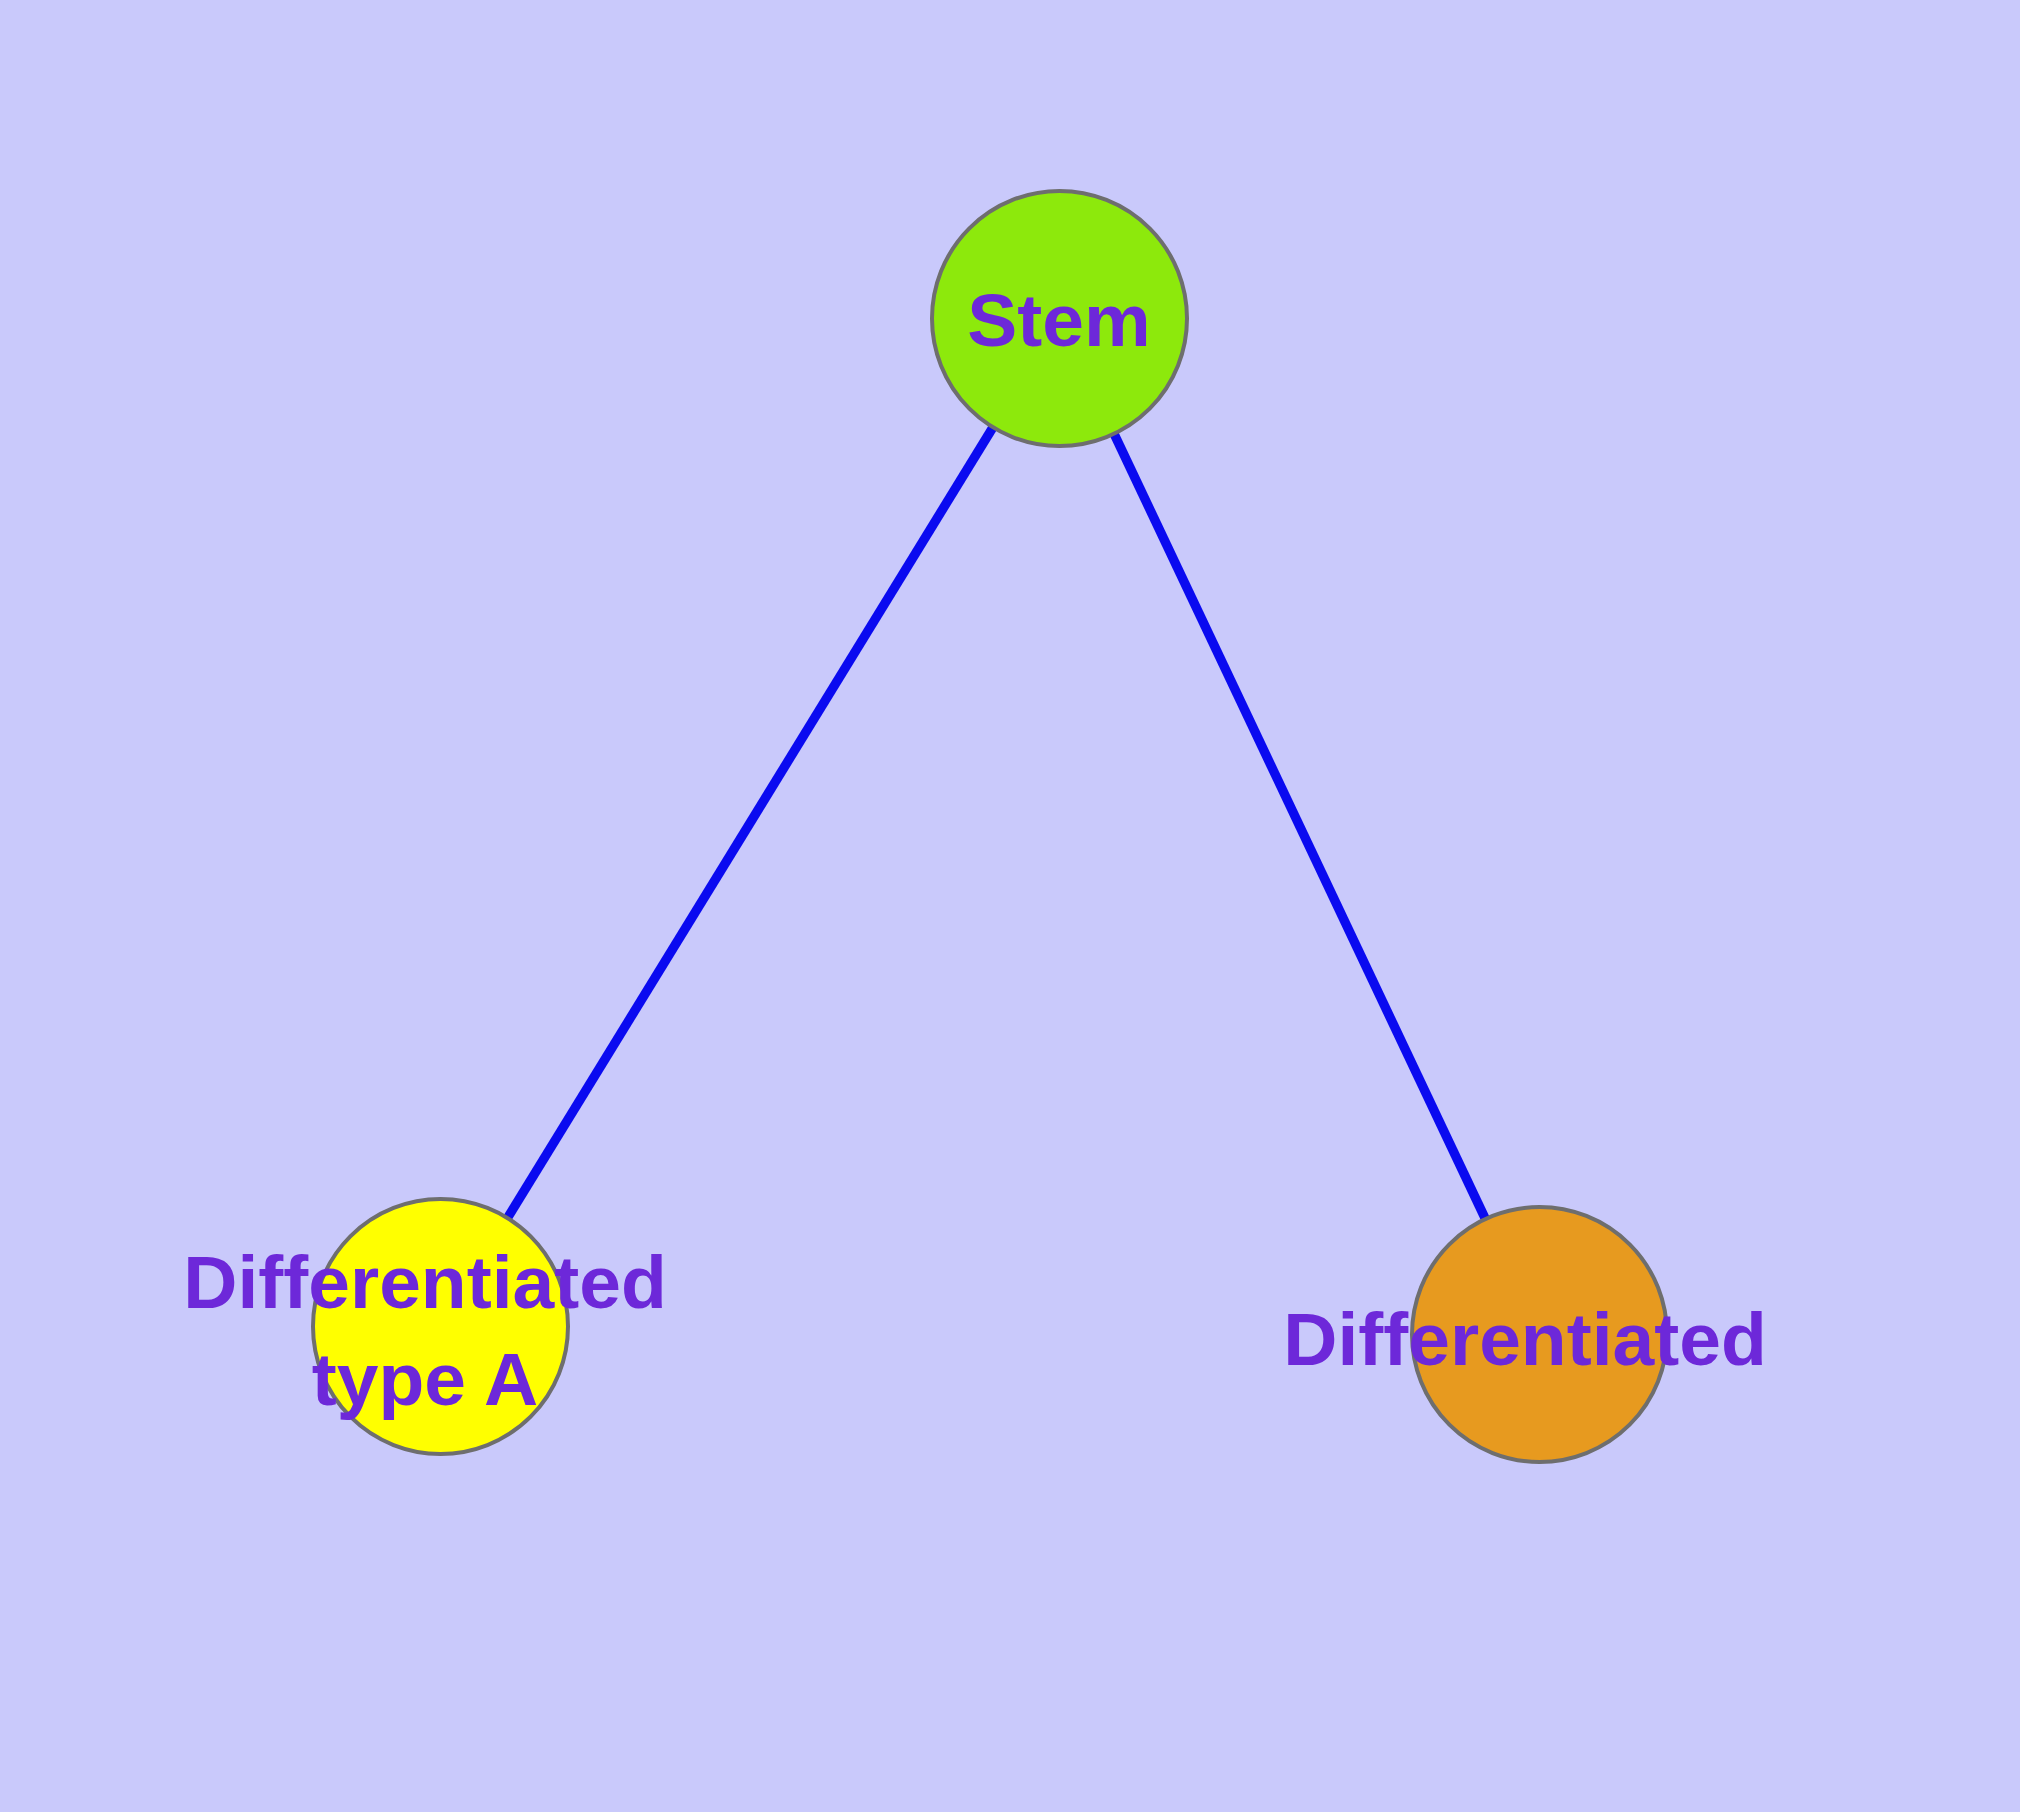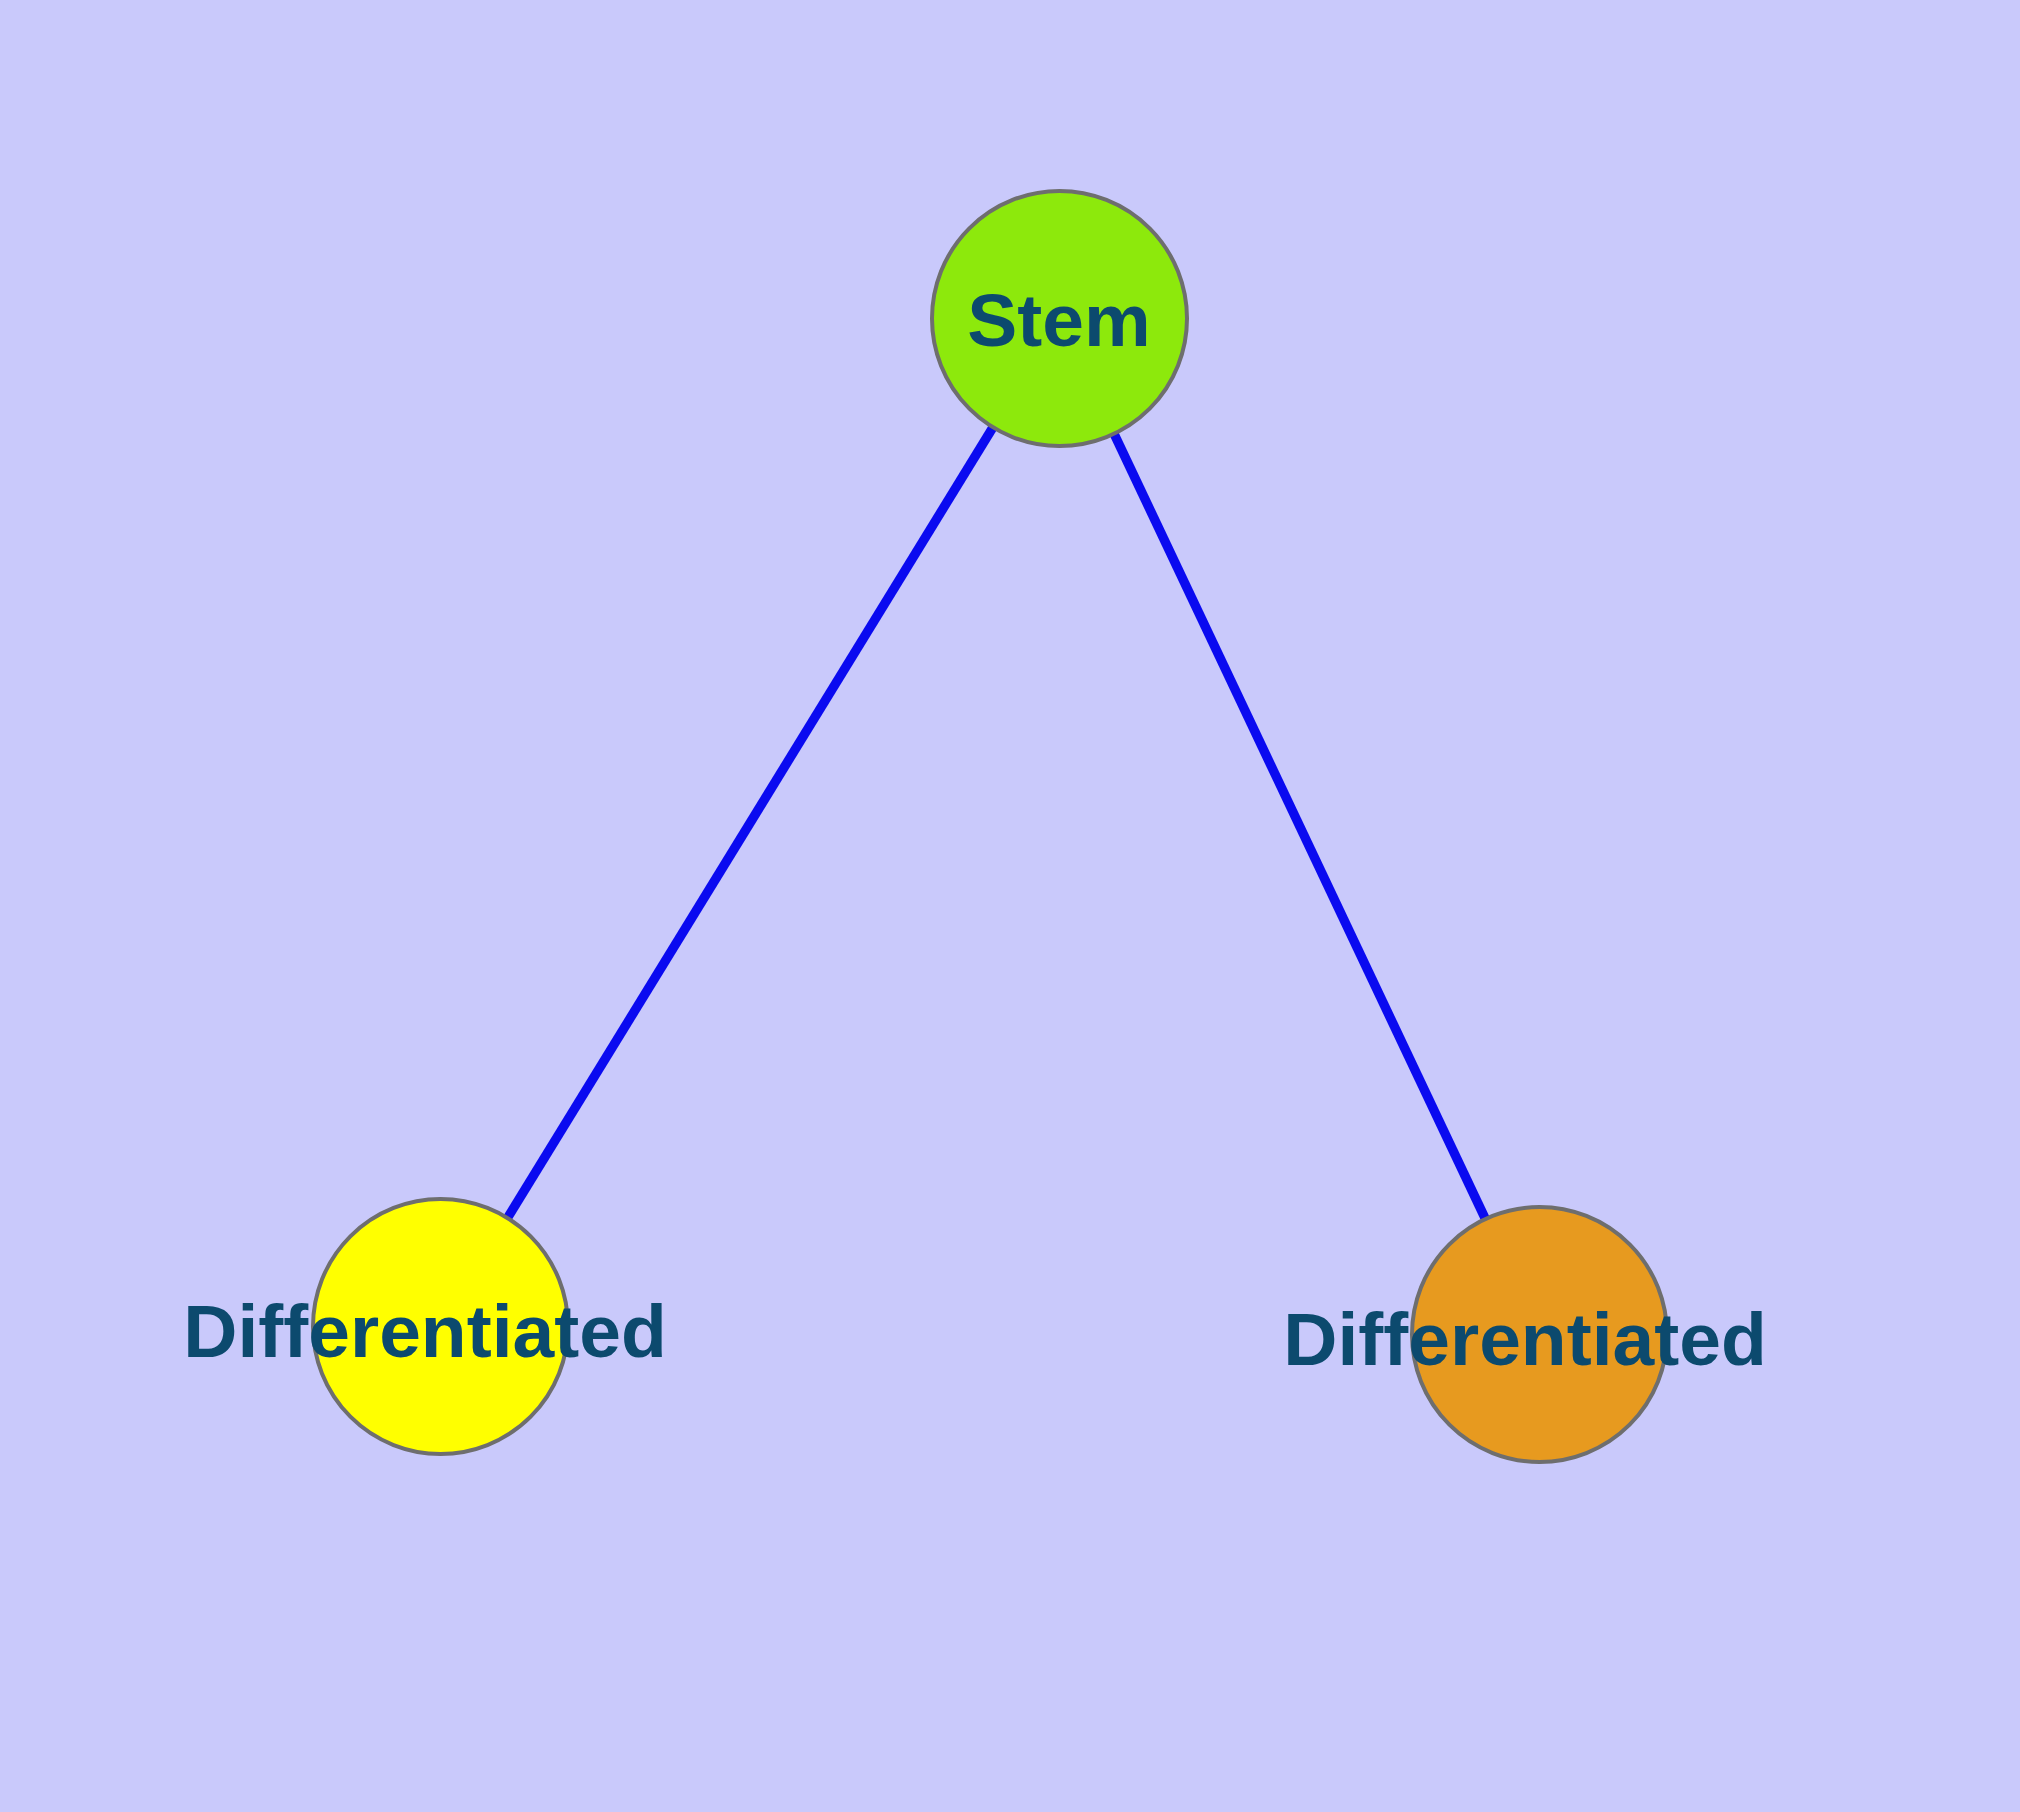--- a/index.html
+++ b/index.html
@@ -35,21 +35,21 @@
     border-radius: 50%;
     box-sizing: content-box;
   }
   .node-stem   { left: 930px; top: 189px;  background: #8DE90C; }
   .node-a      { left: 311px;  top: 1197px; background: #FFFF00; }
   .node-b      { left: 1410px; top: 1205px; background: #E79A1F; }
   .node-label {
     position: absolute;
     transform: translate(-50%, -50%);
     text-align: center;
-    color: #0c4a6e;
+    color: #6d28d9;
     font-weight: bold;
     font-size: 75px;
     line-height: 97px;
     white-space: nowrap;
   }
   .node-label span { display: block; }
   .label-stem { left: 1059px; top: 320px; }
   .label-a    { left: 425px;  top: 1331px; }
   .label-b    { left: 1525px; top: 1339px; }
 </style>
@@ -66,20 +66,21 @@
   <div class="node node-stem"></div>
   <div class="node node-a"></div>
   <div class="node node-b"></div>
 
   <div class="node-label label-stem">
     <span>Stem</span>
   </div>
 
   <div class="node-label label-a">
     <span>Differentiated</span>
+    <span>type A</span>
   </div>
 
   <div class="node-label label-b">
     <span>Differentiated</span>
   </div>
 
 </div>
 
 
 </body></html>

